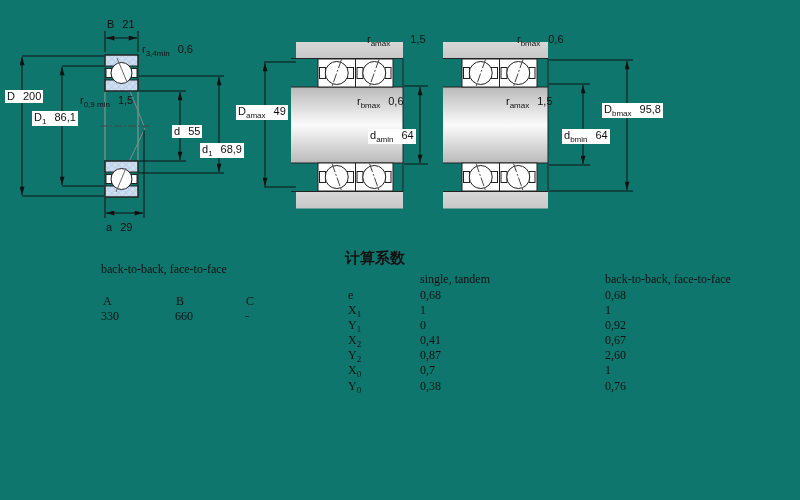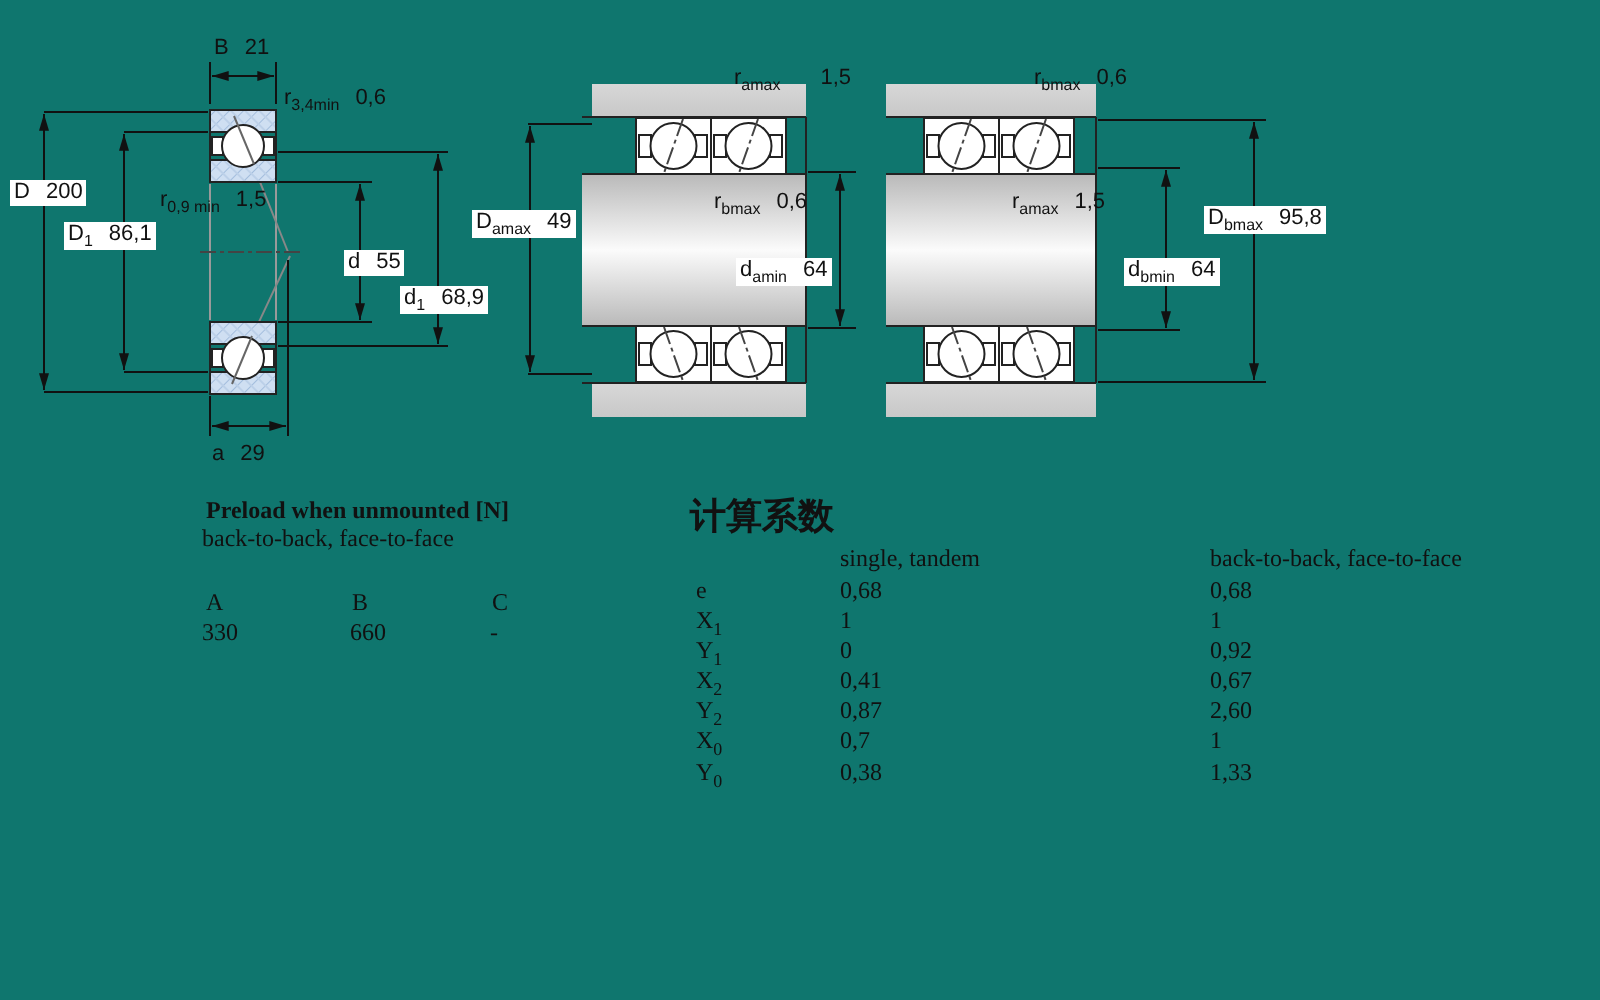--- a/index.html
+++ b/index.html
@@ -189,32 +189,31 @@
 <div class="lbl" style="left:357px;top:95px;"><span>r</span><sub>bmax</sub><span class="gap"></span><span>0,6</span></div>
 <div class="lbl wbg" style="left:236px;top:105px;"><span>D</span><sub>amax</sub><span class="gap"></span><span>49</span></div>
 <div class="lbl wbg" style="left:368px;top:129px;"><span>d</span><sub>amin</sub><span class="gap"></span><span>64</span></div>
 
 <div class="lbl" style="left:517px;top:33px;"><span>r</span><sub>bmax</sub><span class="gap"></span><span>0,6</span></div>
 <div class="lbl" style="left:506px;top:95px;"><span>r</span><sub>amax</sub><span class="gap"></span><span>1,5</span></div>
 <div class="lbl wbg" style="left:602px;top:103px;"><span>D</span><sub>bmax</sub><span class="gap"></span><span>95,8</span></div>
 <div class="lbl wbg" style="left:562px;top:129px;"><span>d</span><sub>bmin</sub><span class="gap"></span><span>64</span></div>
 
 <div class="tbl-abs" style="left:100px;top:248px;width:210px;height:80px;">
-  <div class="ser bold tbl-abs" style="left:3px;top:0;">Preload when unmounted [N]</div>
   <div class="ser tbl-abs" style="left:1px;top:14px;">back-to-back, face-to-face</div>
   <div class="ser tbl-abs" style="left:3px;top:46px;">A</div>
   <div class="ser tbl-abs" style="left:76px;top:46px;">B</div>
   <div class="ser tbl-abs" style="left:146px;top:46px;">C</div>
   <div class="ser tbl-abs" style="left:1px;top:61px;">330</div>
   <div class="ser tbl-abs" style="left:75px;top:61px;">660</div>
   <div class="ser tbl-abs" style="left:145px;top:61px;">-</div>
 </div>
 
 <div class="tbl-abs" style="left:345px;top:250px;width:420px;height:160px;">
-  <div class="ser bold tbl-abs" style="left:0;top:1px;font-size:18px;">计算系数</div>
+  <div class="ser bold tbl-abs" style="left:0;top:1px;font-size:15px;">计算系数</div>
   <div class="ser tbl-abs" style="left:75px;top:22px;">single, tandem</div>
   <div class="ser tbl-abs" style="left:260px;top:22px;">back-to-back, face-to-face</div>
 
   <div class="frow">
     <div class="ser tbl-abs" style="left:3px;top:38px;"><span>e</span><sub></sub></div>
     <div class="ser tbl-abs" style="left:75px;top:38px;">0,68</div>
     <div class="ser tbl-abs" style="left:260px;top:38px;">0,68</div>
   </div>
   <div class="frow">
     <div class="ser tbl-abs" style="left:3px;top:53px;"><span>X</span><sub>1</sub></div>
@@ -237,17 +236,17 @@
     <div class="ser tbl-abs" style="left:260px;top:98px;">2,60</div>
   </div>
   <div class="frow">
     <div class="ser tbl-abs" style="left:3px;top:113px;"><span>X</span><sub>0</sub></div>
     <div class="ser tbl-abs" style="left:75px;top:113px;">0,7</div>
     <div class="ser tbl-abs" style="left:260px;top:113px;">1</div>
   </div>
   <div class="frow">
     <div class="ser tbl-abs" style="left:3px;top:129px;"><span>Y</span><sub>0</sub></div>
     <div class="ser tbl-abs" style="left:75px;top:129px;">0,38</div>
-    <div class="ser tbl-abs" style="left:260px;top:129px;">1,33</div>
+    <div class="ser tbl-abs" style="left:260px;top:129px;">0,76</div>
   </div>
 </div>
 
 </div>
 
 </body></html>

